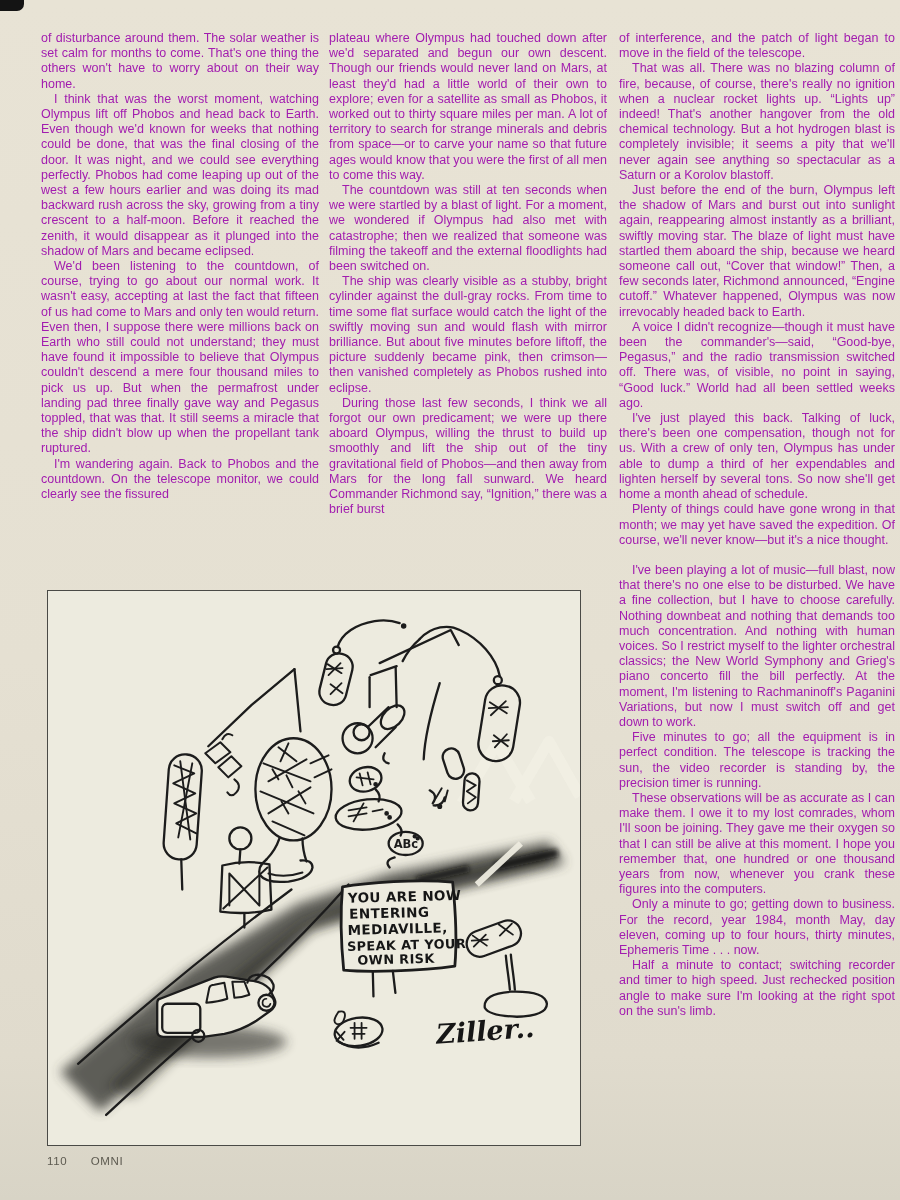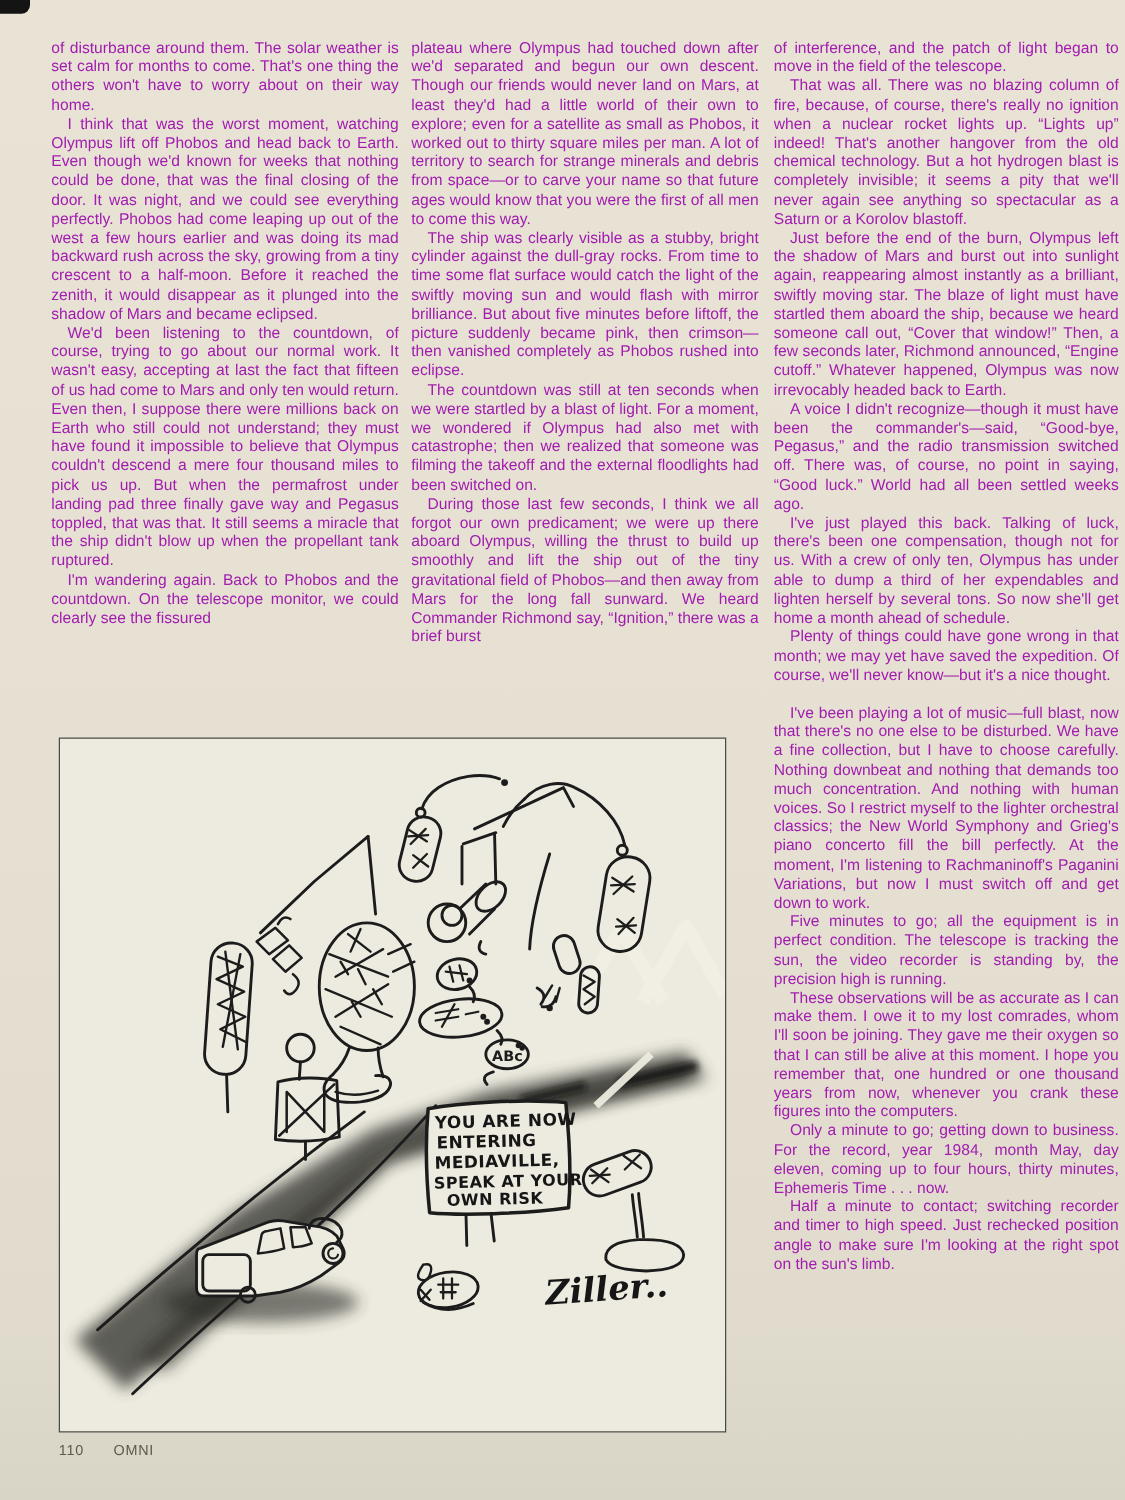--- a/index.html
+++ b/index.html
@@ -43,33 +43,33 @@
 <div class="corner-mark"></div>
 
 <div class="col" id="c1">
     <p class="para"><span>of disturbance around them. The solar weather is set calm for months to come. That's one thing the others won't have to worry about on their way home.</span></p>
     <p class="para ind"><span>I think that was the worst moment, watching </span><span class="it">Olympus</span><span> lift off Phobos and head back to Earth. Even though we'd known for weeks that nothing could be done, that was the final closing of the door. It was night, and we could see everything perfectly. Phobos had come leaping up out of the west a few hours earlier and was doing its mad backward rush across the sky, growing from a tiny crescent to a half-moon. Before it reached the zenith, it would disappear as it plunged into the shadow of Mars and became eclipsed.</span></p>
     <p class="para ind"><span>We'd been listening to the countdown, of course, trying to go about our normal work. It wasn't easy, accepting at last the fact that fifteen of us had come to Mars and only ten would return. Even then, I suppose there were millions back on Earth who still could not understand; they must have found it impossible to believe that </span><span class="it">Olympus</span><span> couldn't descend a mere four thousand miles to pick us up. But when the permafrost under landing pad three finally gave way and </span><span class="it">Pegasus</span><span> toppled, that was that. It still seems a miracle that the ship didn't blow up when the propellant tank ruptured.</span></p>
     <p class="para ind"><span>I'm wandering again. Back to Phobos and the countdown. On the telescope monitor, we could clearly see the fissured</span></p>
   </div>
 <div class="col" id="c2">
     <p class="para"><span>plateau where </span><span class="it">Olympus</span><span> had touched down after we'd separated and begun our own descent. Though our friends would never land on Mars, at least they'd had a little world of their own to explore; even for a satellite as small as Phobos, it worked out to thirty square miles per man. A lot of territory to search for strange minerals and debris from space—or to carve your name so that future ages would know that you were the first of all men to come this way.</span></p>
+    <p class="para ind"><span>The countdown was still at ten seconds when we were startled by a blast of light. For a moment, we wondered if </span><span class="it">Olympus</span><span> had also met with catastrophe; then we realized that someone was filming the takeoff and the external floodlights had been switched on.</span></p>
     <p class="para ind"><span>The ship was clearly visible as a stubby, bright cylinder against the dull-gray rocks. From time to time some flat surface would catch the light of the swiftly moving sun and would flash with mirror brilliance. But about five minutes before liftoff, the picture suddenly became pink, then crimson—then vanished completely as Phobos rushed into eclipse.</span></p>
-    <p class="para ind"><span>The countdown was still at ten seconds when we were startled by a blast of light. For a moment, we wondered if </span><span class="it">Olympus</span><span> had also met with catastrophe; then we realized that someone was filming the takeoff and the external floodlights had been switched on.</span></p>
     <p class="para ind"><span>During those last few seconds, I think we all forgot our own predicament; we were up there aboard </span><span class="it">Olympus</span><span>, willing the thrust to build up smoothly and lift the ship out of the tiny gravitational field of Phobos—and then away from Mars for the long fall sunward. We heard Commander Richmond say, “Ignition,” there was a brief burst</span></p>
   </div>
 <div class="col" id="c3">
     <p class="para"><span>of interference, and the patch of light began to move in the field of the telescope.</span></p>
     <p class="para ind"><span>That was all. There was no blazing column of fire, because, of course, there's really no ignition when a nuclear rocket lights up. “Lights up” indeed! That's another hangover from the old chemical technology. But a hot hydrogen blast is completely invisible; it seems a pity that we'll never again see anything so spectacular as a </span><span class="it">Saturn</span><span> or a </span><span class="it">Korolov</span><span> blastoff.</span></p>
     <p class="para ind"><span>Just before the end of the burn, </span><span class="it">Olympus</span><span> left the shadow of Mars and burst out into sunlight again, reappearing almost instantly as a brilliant, swiftly moving star. The blaze of light must have startled them aboard the ship, because we heard someone call out, “Cover that window!” Then, a few seconds later, Richmond announced, “Engine cutoff.” Whatever happened, </span><span class="it">Olympus</span><span> was now irrevocably headed back to Earth.</span></p>
-    <p class="para ind"><span>A voice I didn't recognize—though it must have been the commander's—said, “Good-bye, </span><span class="it">Pegasus</span><span>,” and the radio transmission switched off. There was, of course, no point in saying, “Good luck.” </span><span class="it">World</span><span> had all been settled weeks ago.</span></p>
+    <p class="para ind"><span>A voice I didn't recognize—though it must have been the commander's—said, “Good-bye, </span><span class="it">Pegasus</span><span>,” and the radio transmission switched off. There was, of visible, no point in saying, “Good luck.” </span><span class="it">World</span><span> had all been settled weeks ago.</span></p>
     <p class="para ind"><span>I've just played this back. Talking of luck, there's been one compensation, though not for us. With a crew of only ten, </span><span class="it">Olympus</span><span> has under able to dump a third of her expendables and lighten herself by several tons. So now she'll get home a month ahead of schedule.</span></p>
     <p class="para ind"><span>Plenty of things could have gone wrong in that month; we may yet have saved the expedition. Of course, we'll never know—but it's a nice thought.</span></p>
     <p class="para ind gap"><span>I've been playing a lot of music—full blast, now that there's no one else to be disturbed. We have a fine collection, but I have to choose carefully. Nothing downbeat and nothing that demands too much concentration. And nothing with human voices. So I restrict myself to the lighter orchestral classics; the </span><span class="it">New World Symphony</span><span> and Grieg's piano concerto fill the bill perfectly. At the moment, I'm listening to Rachmaninoff's </span><span class="it">Paganini Variations</span><span>, but now I must switch off and get down to work.</span></p>
-    <p class="para ind"><span>Five minutes to go; all the equipment is in perfect condition. The telescope is tracking the sun, the video recorder is standing by, the precision high is running.</span></p>
+    <p class="para ind"><span>Five minutes to go; all the equipment is in perfect condition. The telescope is tracking the sun, the video recorder is standing by, the precision timer is running.</span></p>
     <p class="para ind"><span>These observations will be as accurate as I can make them. I owe it to my lost comrades, whom I'll soon be joining. They gave me their oxygen so that I can still be alive at this moment. I hope you remember that, one hundred or one thousand years from now, whenever you crank these figures into the computers.</span></p>
     <p class="para ind"><span>Only a minute to go; getting down to business. For the record, year 1984, month May, day eleven, coming up to four hours, thirty minutes, Ephemeris Time . . . </span><span class="it">now</span><span>.</span></p>
     <p class="para ind"><span>Half a minute to contact; switching recorder and timer to high speed. Just rechecked position angle to make sure I'm looking at the right spot on the sun's limb.</span></p>
   </div>
 
 <div class="cartoon-frame">
 <svg viewBox="0 0 531 553" xmlns="http://www.w3.org/2000/svg">
   <defs>
     <filter id="blur6" x="-30%" y="-30%" width="160%" height="160%">
           <feGaussianBlur stdDeviation="6"></feGaussianBlur>

